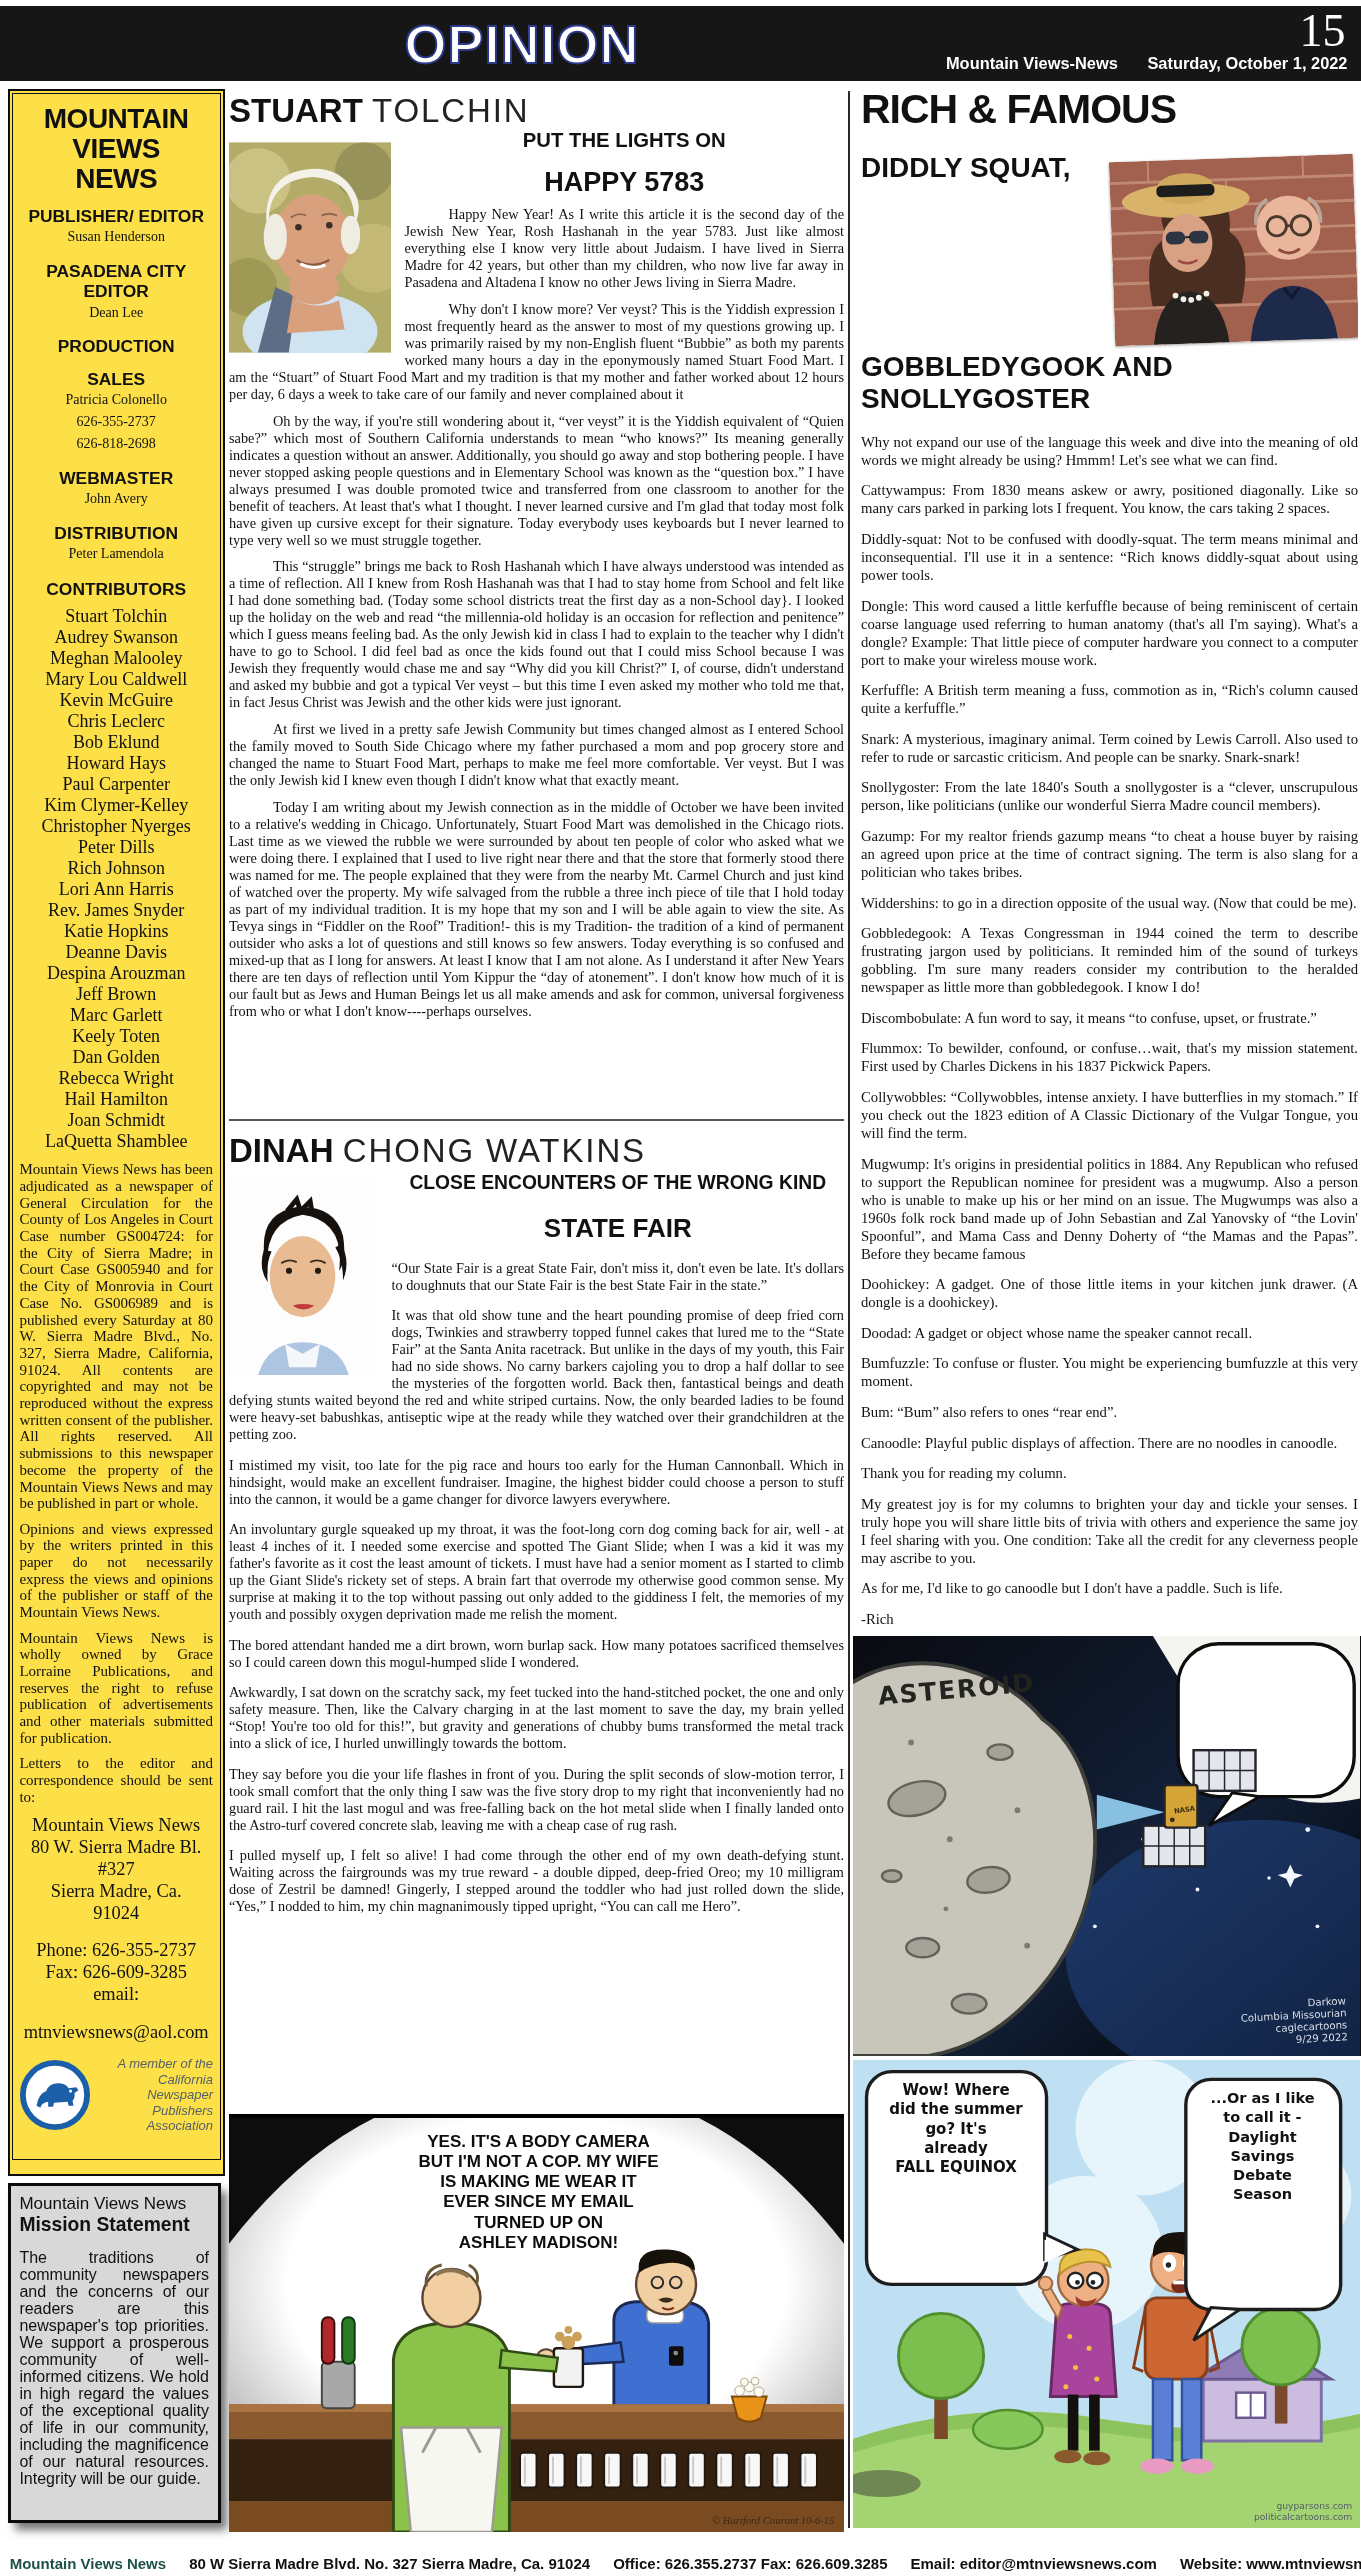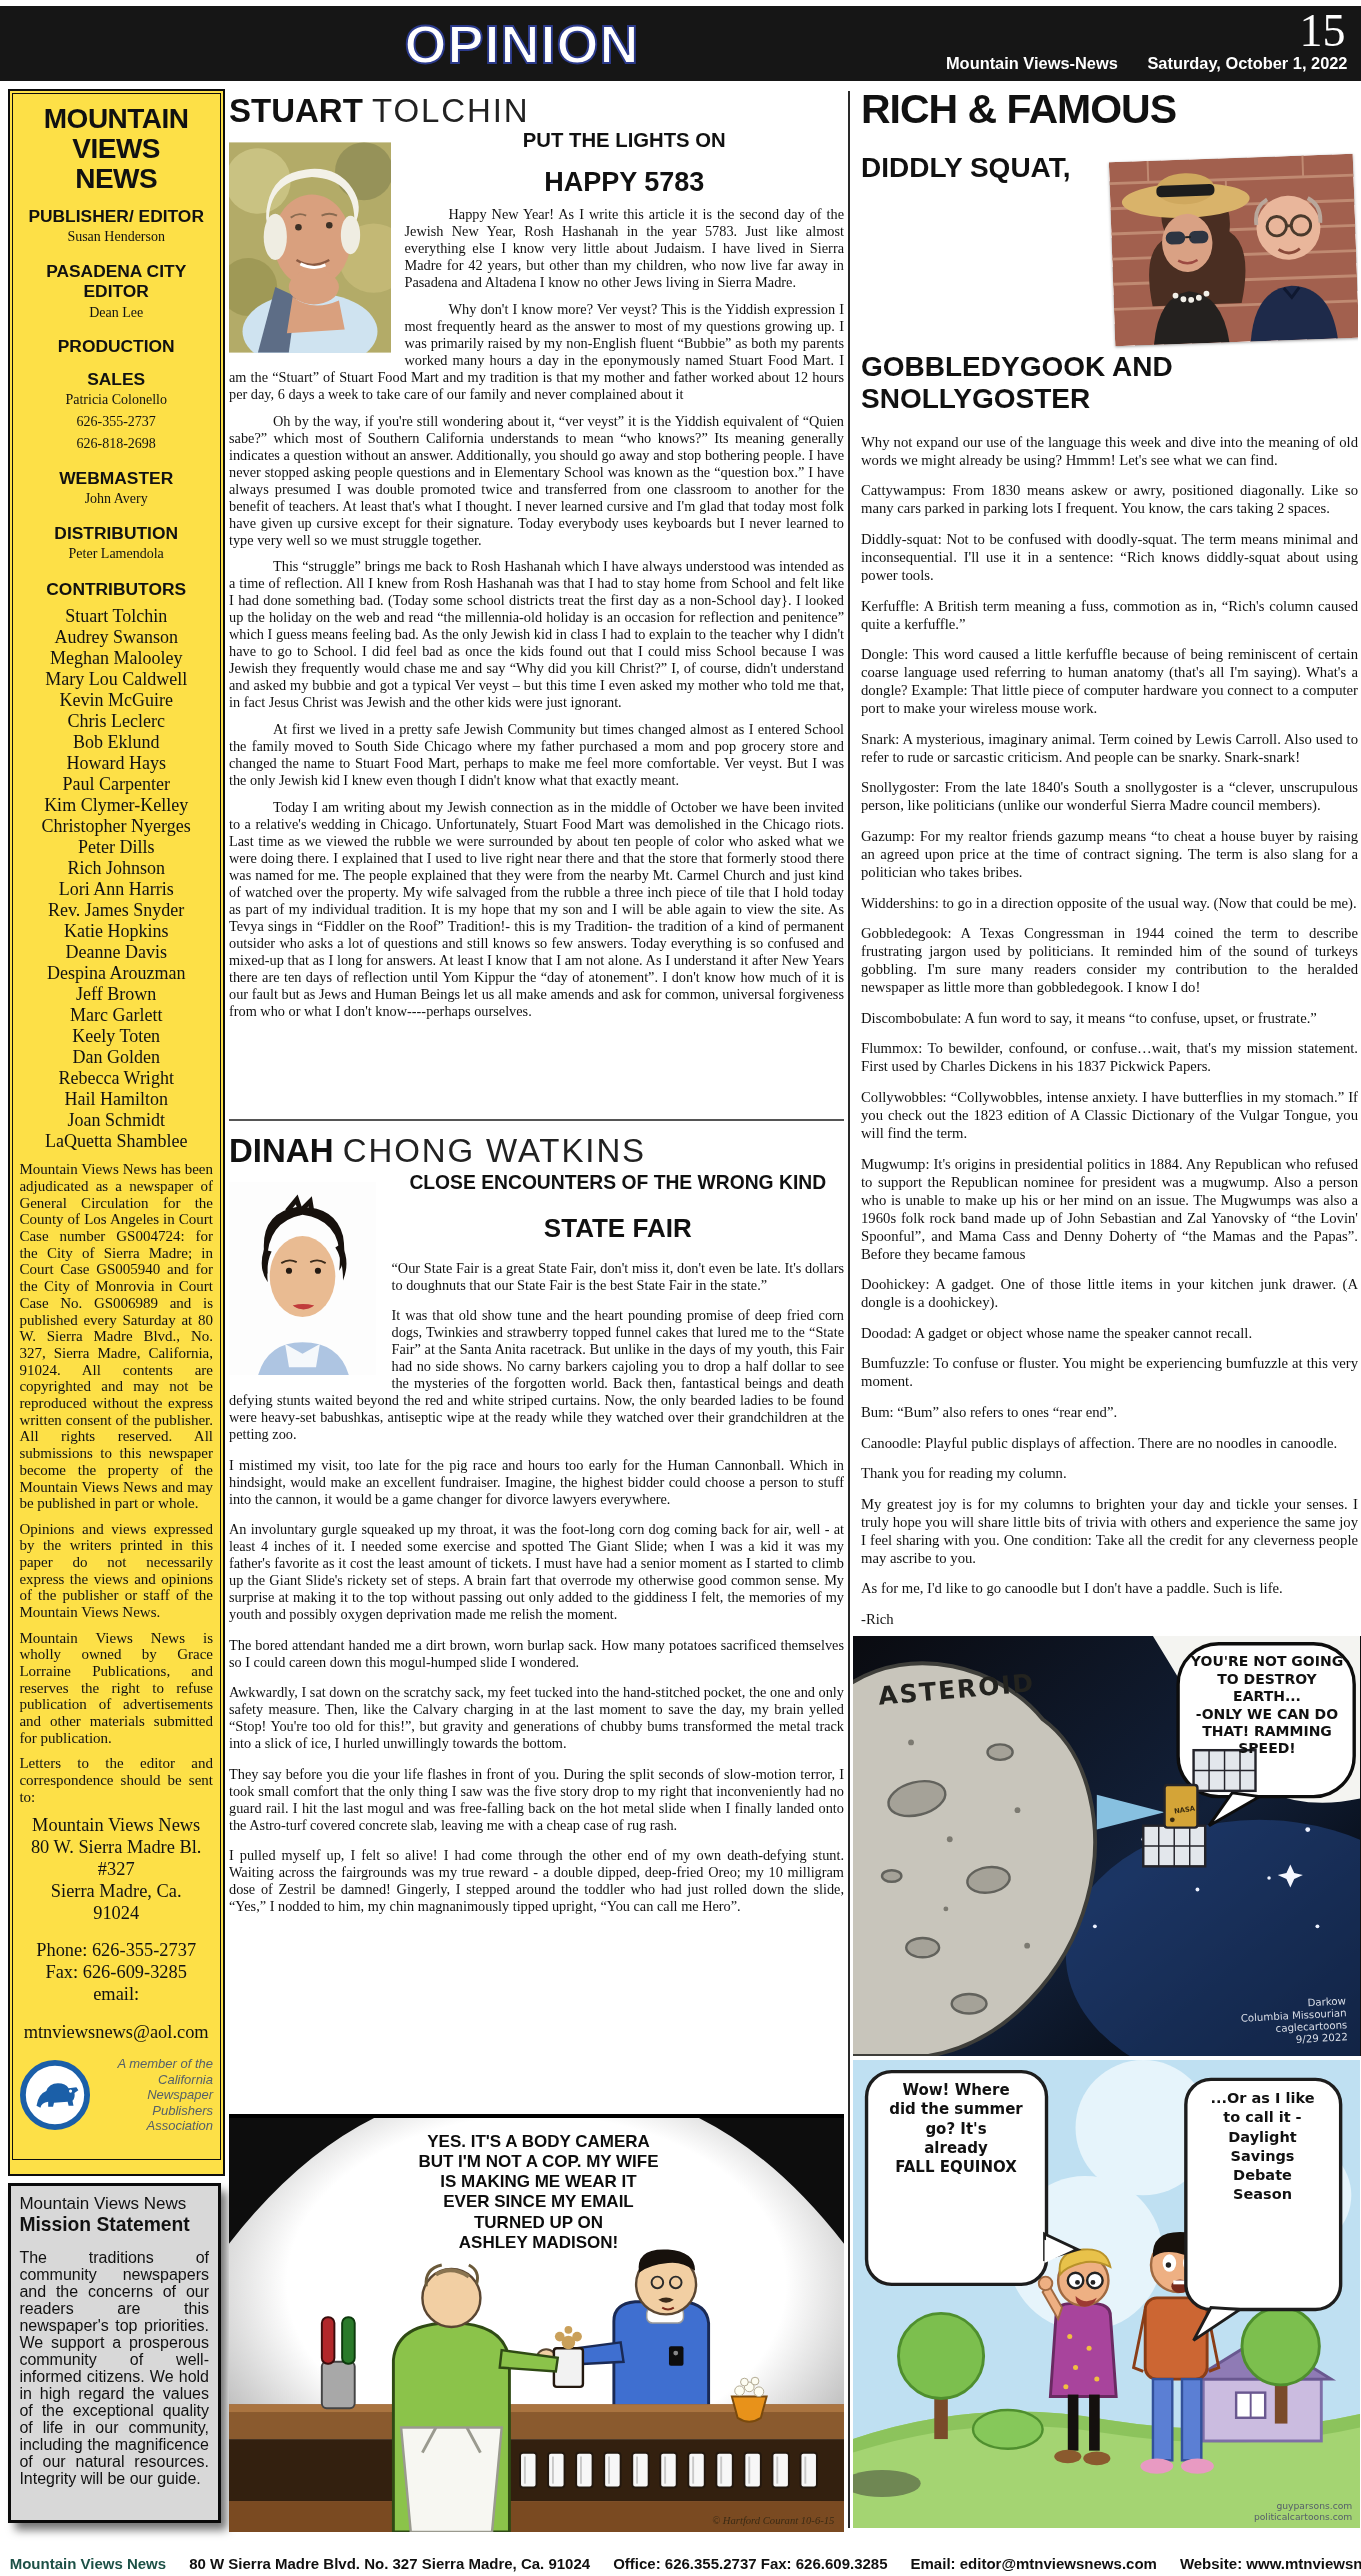--- a/index.html
+++ b/index.html
@@ -359,22 +359,22 @@
         <path d="M176 136 l8 10 l8 -10" fill="none" stroke="#0f1830" stroke-width="3"></path>
       </svg>
     </span>
     <div class="headline">DIDDLY SQUAT,
 GOBBLEDYGOOK AND
 SNOLLYGOSTER</div>
     <div>
         <p>Why not expand our use of the language this week and dive into the meaning of old words we might already be using? Hmmm! Let's see what we can find.</p>
         <p>Cattywampus: From 1830 means askew or awry, positioned diagonally. Like so many cars parked in parking lots I frequent. You know, the cars taking 2 spaces.</p>
         <p>Diddly-squat: Not to be confused with doodly-squat. The term means minimal and inconsequential. I'll use it in a sentence: “Rich knows diddly-squat about using power tools.</p>
+        <p>Dongle: This word caused a little kerfuffle because of being reminiscent of certain coarse language used referring to human anatomy (that's all I'm saying). What's a dongle? Example: That little piece of computer hardware you connect to a computer port to make your wireless mouse work.</p>
         <p>Kerfuffle: A British term meaning a fuss, commotion as in, “Rich's column caused quite a kerfuffle.”</p>
-        <p>Dongle: This word caused a little kerfuffle because of being reminiscent of certain coarse language used referring to human anatomy (that's all I'm saying). What's a dongle? Example: That little piece of computer hardware you connect to a computer port to make your wireless mouse work.</p>
         <p>Snark: A mysterious, imaginary animal. Term coined by Lewis Carroll. Also used to refer to rude or sarcastic criticism. And people can be snarky. Snark-snark!</p>
         <p>Snollygoster: From the late 1840's South a snollygoster is a “clever, unscrupulous person, like politicians (unlike our wonderful Sierra Madre council members).</p>
         <p>Gazump: For my realtor friends gazump means “to cheat a house buyer by raising an agreed upon price at the time of contract signing. The term is also slang for a politician who takes bribes.</p>
         <p>Widdershins: to go in a direction opposite of the usual way. (Now that could be me).</p>
         <p>Gobbledegook: A Texas Congressman in 1944 coined the term to describe frustrating jargon used by politicians. It reminded him of the sound of turkeys gobbling. I'm sure many readers consider my contribution to the heralded newspaper as little more than gobbledegook. I know I do!</p>
         <p>Discombobulate: A fun word to say, it means “to confuse, upset, or frustrate.”</p>
         <p>Flummox: To bewilder, confound, or confuse…wait, that's my mission statement. First used by Charles Dickens in his 1837 Pickwick Papers.</p>
         <p>Collywobbles: “Collywobbles, intense anxiety. I have butterflies in my stomach.” If you check out the 1823 edition of A Classic Dictionary of the Vulgar Tongue, you will find the term.</p>
         <p>Mugwump: It's origins in presidential politics in 1884. Any Republican who refused to support the Republican nominee for president was a mugwump. Also a  person who is unable to make up his or her mind on an issue. The Mugwumps was also a 1960s folk rock band made up of John Sebastian and Zal Yanovsky of “the Lovin' Spoonful”, and Mama Cass and Denny Doherty of “the Mamas and the Papas”. Before they became famous</p>
         <p>Doohickey: A gadget. One of those little items in your kitchen junk drawer. (A dongle is a doohickey).</p>
@@ -535,25 +535,20 @@
         <line x1="316" y1="196" x2="316" y2="238"></line>
         <line x1="332" y1="196" x2="332" y2="238"></line>
         <line x1="348" y1="196" x2="348" y2="238"></line>
         <line x1="300" y1="217" x2="364" y2="217"></line>
       </g>
     <rect x="322" y="154" width="34" height="44" rx="3" fill="#d4a437" stroke="#23232a" stroke-width="2.5"></rect>
     <circle cx="330" cy="190" r="2.5" fill="#3a2c10"></circle>
   </svg>
   <div class="overlay asteroid-label">ASTEROID</div>
   <div class="overlay nasa-label">NASA</div>
-  <div class="overlay asteroid-bubble">YOU'RE NOT GOING
-TO DESTROY EARTH...
--ONLY WE CAN DO
-THAT! RAMMING
-SPEED!</div>
   <div class="overlay asteroid-credit">Darkow
 Columbia Missourian
 caglecartoons
 9/29  2022</div>
 </div>
 
 <div class="cartoon equinox">
   <svg viewBox="0 0 524 484" preserveAspectRatio="none">
     <rect width="524" height="484" fill="#bfe0f2"></rect>
     <g fill="#e6f4fb">

